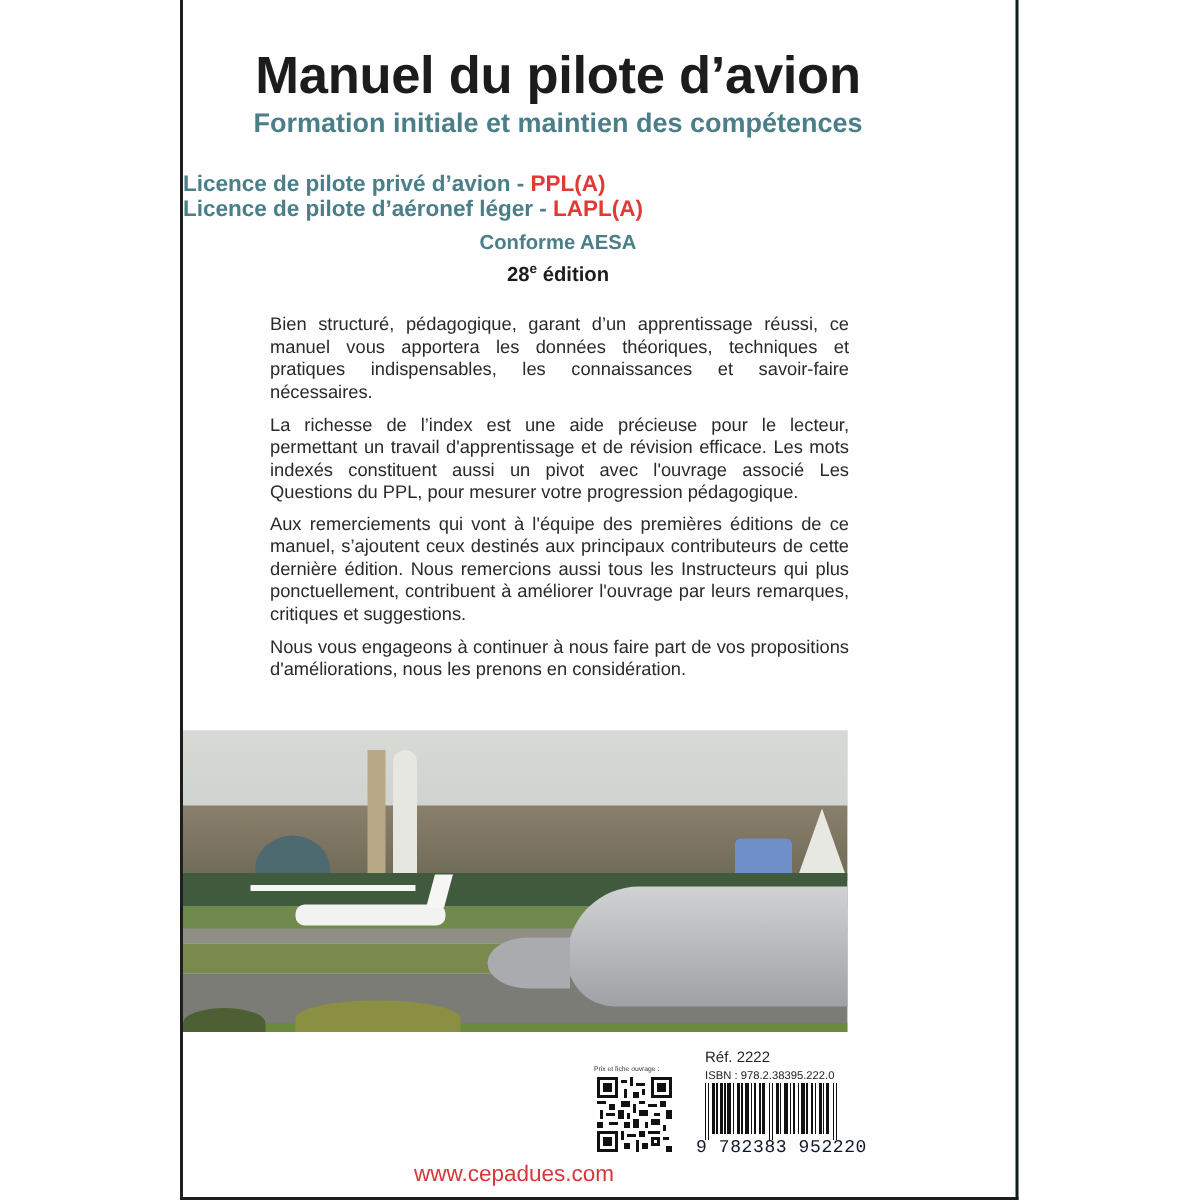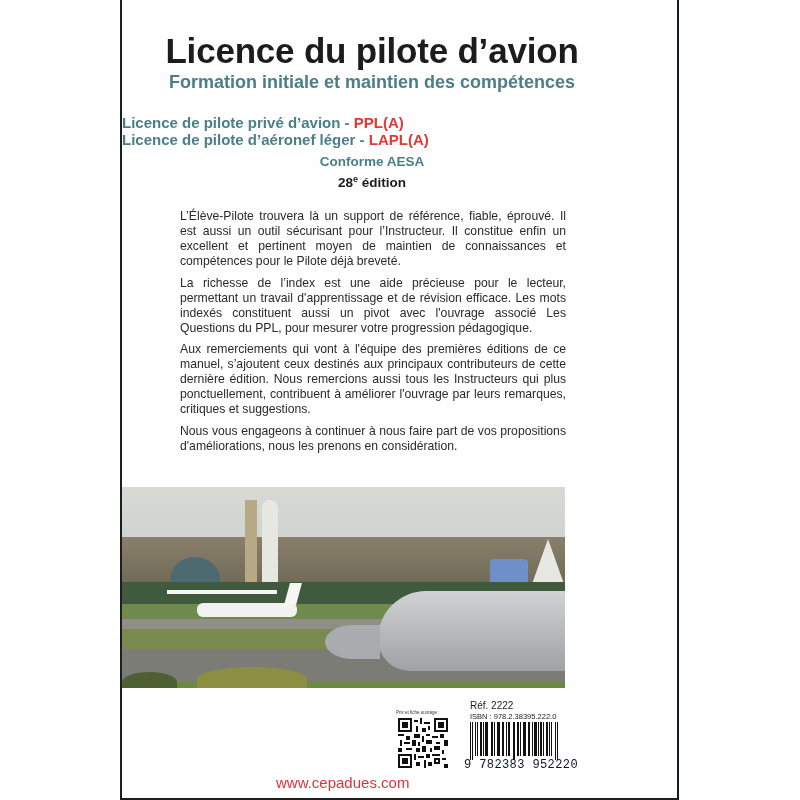--- a/index.html
+++ b/index.html
@@ -68,31 +68,31 @@
   .bar-digits { position:absolute; left:464px; top:758px; font-family:"Liberation Mono", monospace;
                 font-size:12px; color:#0f172a; letter-spacing:0.4px; }
 </style>
 </head>
 <body>
 
 <div class="spine-edge"></div>
 <div class="spine"></div>
 <div class="cover"></div>
 
-<div class="title">Licence du pilote d’avion</div>
+<div class="title">Manuel du pilote d’avion</div>
 <div class="subtitle">Formation initiale et maintien des compétences</div>
 
 <div class="licence lic1"><span>Licence de pilote privé d’avion - </span><span class="code">PPL(A)</span></div>
 <div class="licence lic2"><span>Licence de pilote d’aéronef léger - </span><span class="code">LAPL(A)</span></div>
 
 <div class="conforme">Conforme AESA</div>
 <div class="edition"><span>28</span><sup>e</sup><span> édition</span></div>
 
 <div class="body">
-  <p>L’Élève-Pilote trouvera là un support de référence, fiable, éprouvé. Il est aussi un outil sécurisant pour l’Instructeur. Il constitue enfin un excellent et pertinent moyen de maintien de connaissances et compétences pour le Pilote déjà breveté.</p>
+  <p>Bien structuré, pédagogique, garant d’un apprentissage réussi, ce manuel vous apportera les données théoriques, techniques et pratiques indispensables, les connaissances et savoir-faire nécessaires.</p>
   <p>La richesse de l’index est une aide précieuse pour le lecteur, permettant un travail d'apprentissage et de révision efficace. Les mots indexés constituent aussi un pivot avec l'ouvrage associé Les Questions du PPL, pour mesurer votre progression pédagogique.</p>
   <p>Aux remerciements qui vont à l'équipe des premières éditions de ce manuel, s’ajoutent ceux destinés aux principaux contributeurs de cette dernière édition. Nous remercions aussi tous les Instructeurs qui plus ponctuellement, contribuent à améliorer l'ouvrage par leurs remarques, critiques et suggestions.</p>
   <p>Nous vous engageons à continuer à nous faire part de vos propositions d'améliorations, nous les prenons en considération.</p>
 </div>
 
 <div class="photo">
   <div class="sky"></div>
   <div class="hills"></div>
   <div class="tower"></div>
   <div class="rocket"></div>

